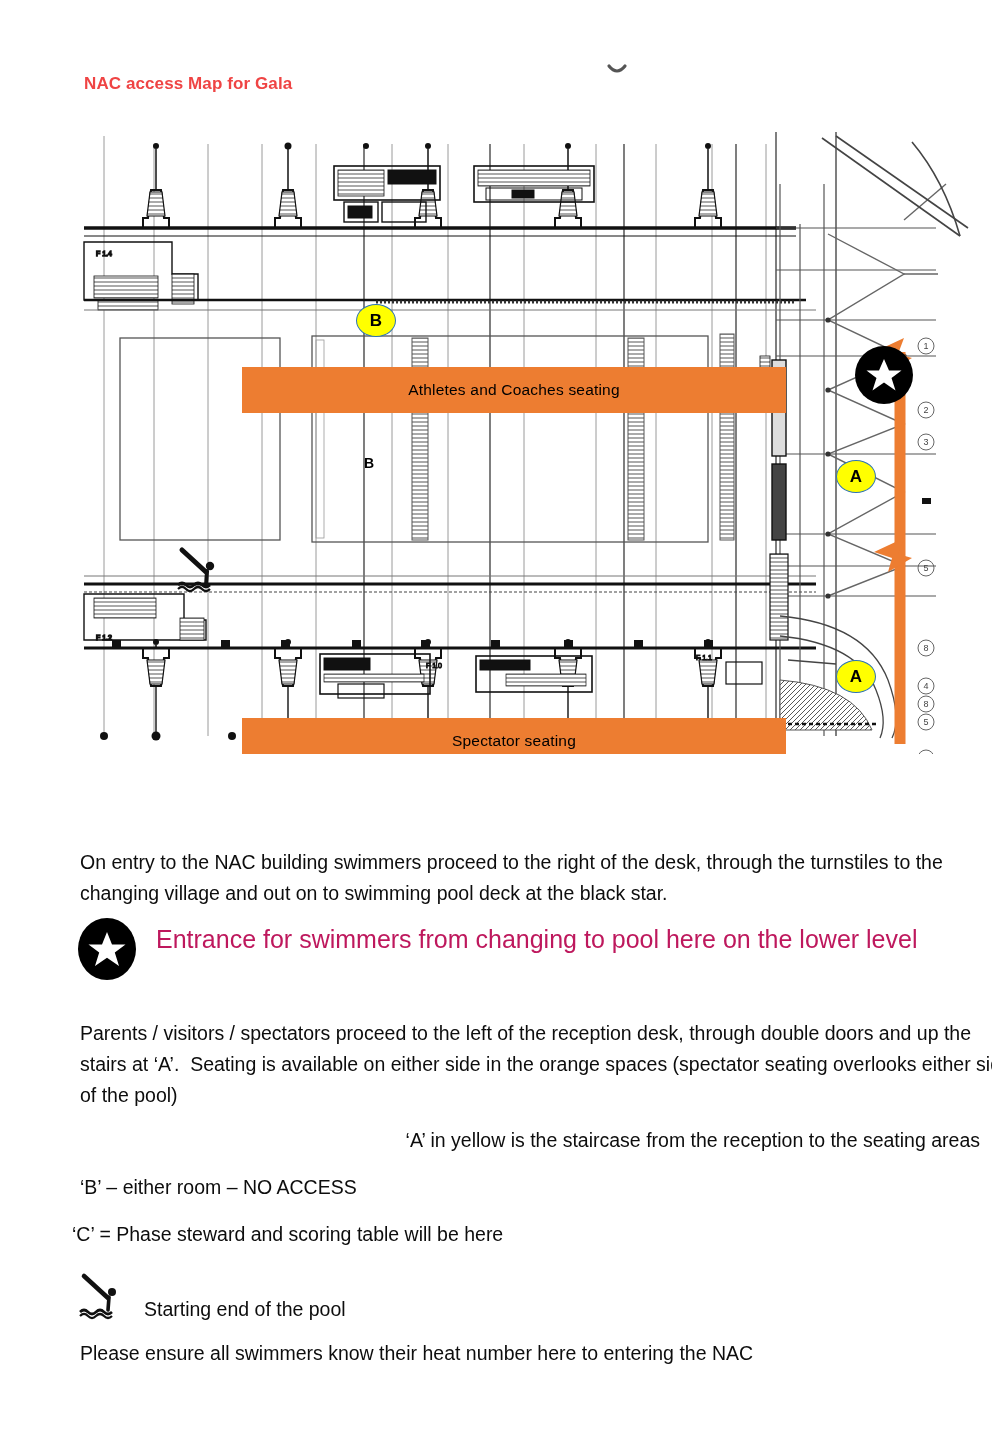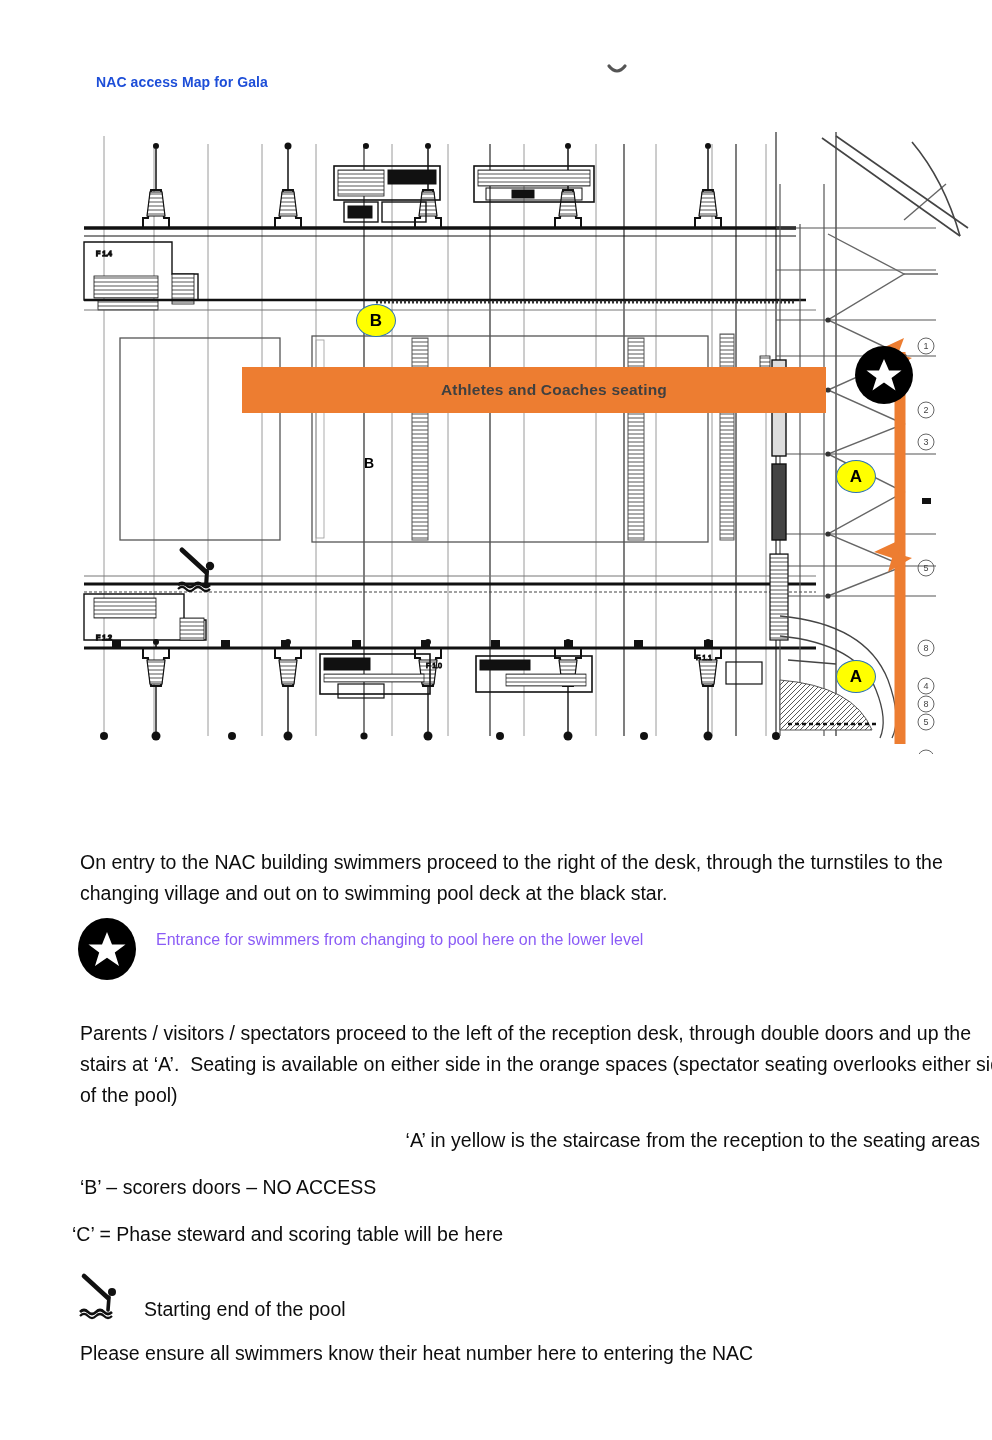--- a/index.html
+++ b/index.html
@@ -12,26 +12,26 @@
     height: 1440px;
     position: relative;
     font-family: "Liberation Sans", sans-serif;
     color: #000000;
     overflow: hidden;
   }
 
   
   .doc-title {
     position: absolute;
-    left: 96px;
+    left: 84px;
     top: 74px;
-    font-size: 14px;
+    font-size: 17px;
     font-weight: bold;
     letter-spacing: 0.1px;
-    color: #1d4ed8;
+    color: #ef4444;
   }
   .stray-glyph {
     position: absolute;
     left: 604px;
     top: 58px;
     width: 26px;
     height: 26px;
     color: #555;
   }
 
@@ -53,25 +53,24 @@
     pointer-events: none;
   }
 
   
   .seat-bar {
     position: absolute;
     background: #ED7D31;
     display: flex;
     align-items: center;
     justify-content: center;
-    font-weight: bold;
+    font-weight: normal;
     font-size: 15.5px;
-    color: #404040;
+    color: #000000;
     letter-spacing: 0.2px;
-    padding-left: 40px;
   }
   #bar-athletes { left: 166px; top: 243px; width: 544px; height: 46px; }
   #bar-spectator { left: 166px; top: 594px; width: 544px; height: 46px; }
 
   
   .marker-yellow {
     position: absolute;
     width: 40px;
     height: 33px;
     border-radius: 50%;
@@ -112,21 +111,21 @@
 
   
   .body-text {
     position: absolute;
     font-size: 19.5px;
     line-height: 31px;
     color: #0d0d0d;
     white-space: pre-wrap;
   }
   #para-entry   { left: 80px; top: 847px; width: 935px; }
-  #legend-star-text { position:absolute; left: 156px; top: 924px; font-size: 16px; line-height: 31px; color:#8b5cf6; }
+  #legend-star-text { position:absolute; left: 156px; top: 924px; font-size: 25px; line-height: 31px; color:#be185d; }
   #para-parents { left: 80px; top: 1018px; width: 935px; }
   #line-a       { left: 80px; top: 1125px; width: 900px; text-align: right; }
   #line-b       { left: 80px; top: 1172px; width: 900px; }
   #line-c       { left: 72px; top: 1219px; width: 900px; }
   #legend-diver-text { position:absolute; left: 136px; top: 1294px; font-size: 19.5px; line-height: 31px; color:#0d0d0d;margin-left:8px; }
   #para-heat    { left: 80px; top: 1338px; width: 900px; }
 </style>
 </head>
 <body>
 
@@ -390,20 +389,21 @@
       <path d="M824 228 V620" stroke="#ED7D31" stroke-width="11" fill="none" stroke-linecap="butt"></path>
 
       <path d="M798 228 L828 214 L822 230 L836 234 L812 248 L816 234 Z" fill="#ED7D31"></path>
 
       <path d="M798 428 L828 414 L822 430 L836 434 L812 448 L816 434 Z" fill="#ED7D31"></path>
     </g>
   </svg>
 
   <div class="seat-bar" id="bar-athletes">Athletes and Coaches seating</div>
 
+  <div class="seat-bar" id="bar-spectator">Spectator seating</div>
 
   <div class="marker-yellow" id="marker-b">B</div>
 
   <div class="marker-yellow" id="marker-a-upper">A</div>
 
   <div class="marker-yellow" id="marker-a-lower">A</div>
 
   <div class="star-badge" id="star-map">
     <svg width="40" height="40" viewBox="0 0 40 40">
       <path d="M20 4 L25 15.5 L37.5 15.5 L27.5 23 L31.5 35.5 L20 27.5 L8.5 35.5 L12.5 23 L2.5 15.5 L15 15.5 Z" fill="#ffffff"></path>
@@ -428,21 +428,21 @@
   <svg width="42" height="44" viewBox="0 0 42 44">
     <path d="M21 5 L26 17.5 L39.5 17.5 L28.8 25.5 L33 39 L21 30.8 L9 39 L13.2 25.5 L2.5 17.5 L16 17.5 Z" fill="#ffffff"></path>
   </svg>
 </div>
 <div id="legend-star-text">Entrance for swimmers from changing to pool here on the lower level</div>
 
 <div class="body-text" id="para-parents">Parents / visitors / spectators proceed to the left of the reception desk, through double doors and up the stairs at ‘A’.  Seating is available on either side in the orange spaces (spectator seating overlooks either side of the pool)</div>
 
 <div class="body-text" id="line-a">‘A’ in yellow is the staircase from the reception to the seating areas</div>
 
-<div class="body-text" id="line-b">‘B’ – scorers doors – NO ACCESS</div>
+<div class="body-text" id="line-b">‘B’ – either room – NO ACCESS</div>
 
 <div class="body-text" id="line-c">‘C’ = Phase steward and scoring table will be here</div>
 
 <svg class="diver-legend" viewBox="0 0 60 48">
   <path d="M6 4 L30 26" stroke="#111" stroke-width="4.6" stroke-linecap="round" fill="none"></path>
   <circle cx="34" cy="20" r="4" fill="#111"></circle>
   <path d="M31 25 L30 38" stroke="#111" stroke-width="3.6" stroke-linecap="round" fill="none"></path>
   <path d="M2 40 q4 -4 8 0 q4 4 8 0 q4 -4 8 0 q4 4 8 0" stroke="#111" stroke-width="2.6" fill="none"></path>
   <path d="M2 44 q4 -4 8 0 q4 4 8 0 q4 -4 8 0 q4 4 8 0" stroke="#111" stroke-width="2.2" fill="none"></path>
 </svg>

